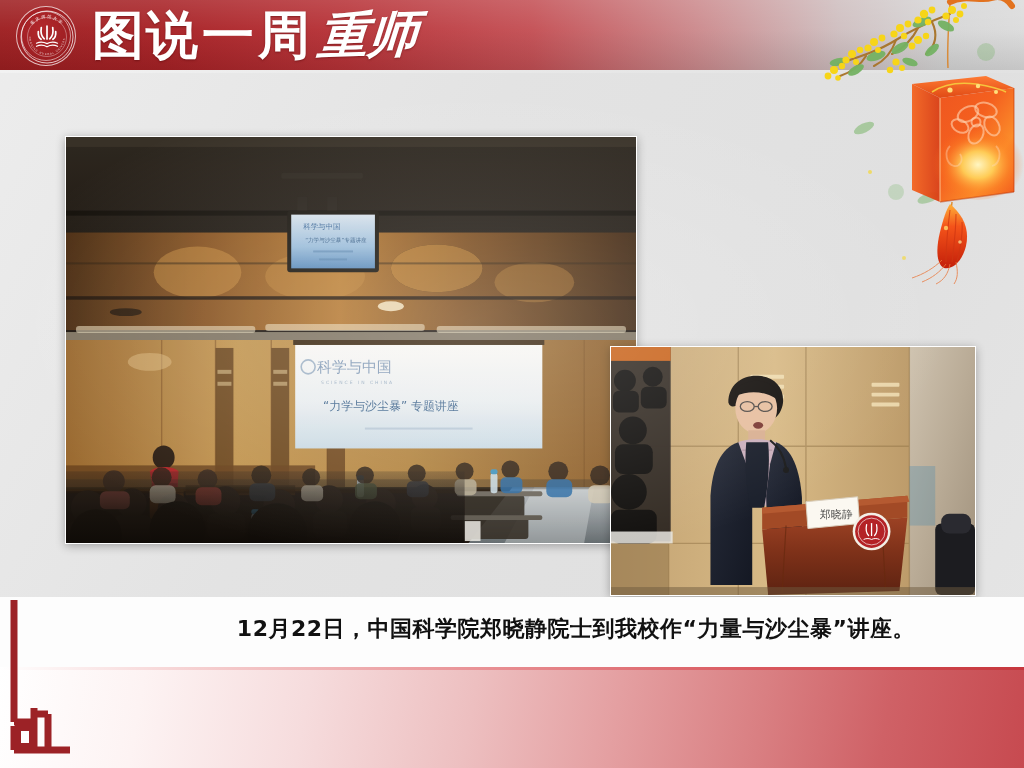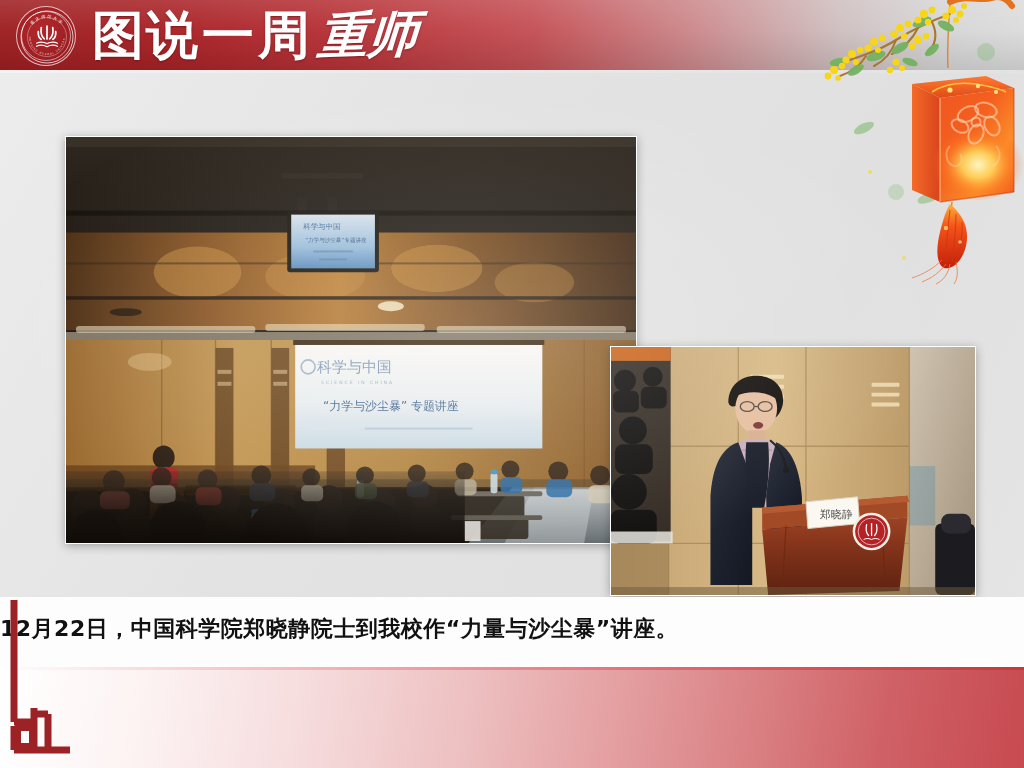--- a/index.html
+++ b/index.html
@@ -43,21 +43,21 @@
   
   .photo{position:absolute;overflow:hidden;background:#1a1410;
     box-shadow:0 2px 9px rgba(0,0,0,.30);border:1px solid #ffffff;box-sizing:border-box;}
   #photo-hall{left:65px;top:136px;width:572px;height:408px;}
   #photo-speaker{left:610px;top:346px;width:366px;height:250px;}
 
   .ph-svg{position:absolute;left:0;top:0;width:100%;height:100%;display:block;}
 
   
   .caption-band{position:absolute;left:0;top:597px;width:1024px;height:70px;background:#fdfdfd;}
-  .caption{position:absolute;left:0;top:614px;width:915px;text-align:left;
+  .caption{position:absolute;left:0;top:614px;width:915px;text-align:right;
     font-family:"DejaVu Sans","Liberation Sans",sans-serif;
     font-size:22px;font-weight:700;color:#111111;letter-spacing:.5px;}
 
   
   .bottom-band{position:absolute;left:0;top:667px;width:1024px;height:101px;
     background:linear-gradient(100deg,#ffffff 0%,#fdf3f3 14%,#f6dcdd 30%,#edbfc0 46%,#e49fa1 60%,#d97f82 74%,#cf6166 86%,#c74a50 100%);}
   .bottom-hair{position:absolute;left:0;top:667px;width:1024px;height:3px;
     background:linear-gradient(90deg,#ffffff 0%,#f4c9ca 22%,#e88f93 48%,#d9595f 74%,#c6373d 100%);}
 
   

